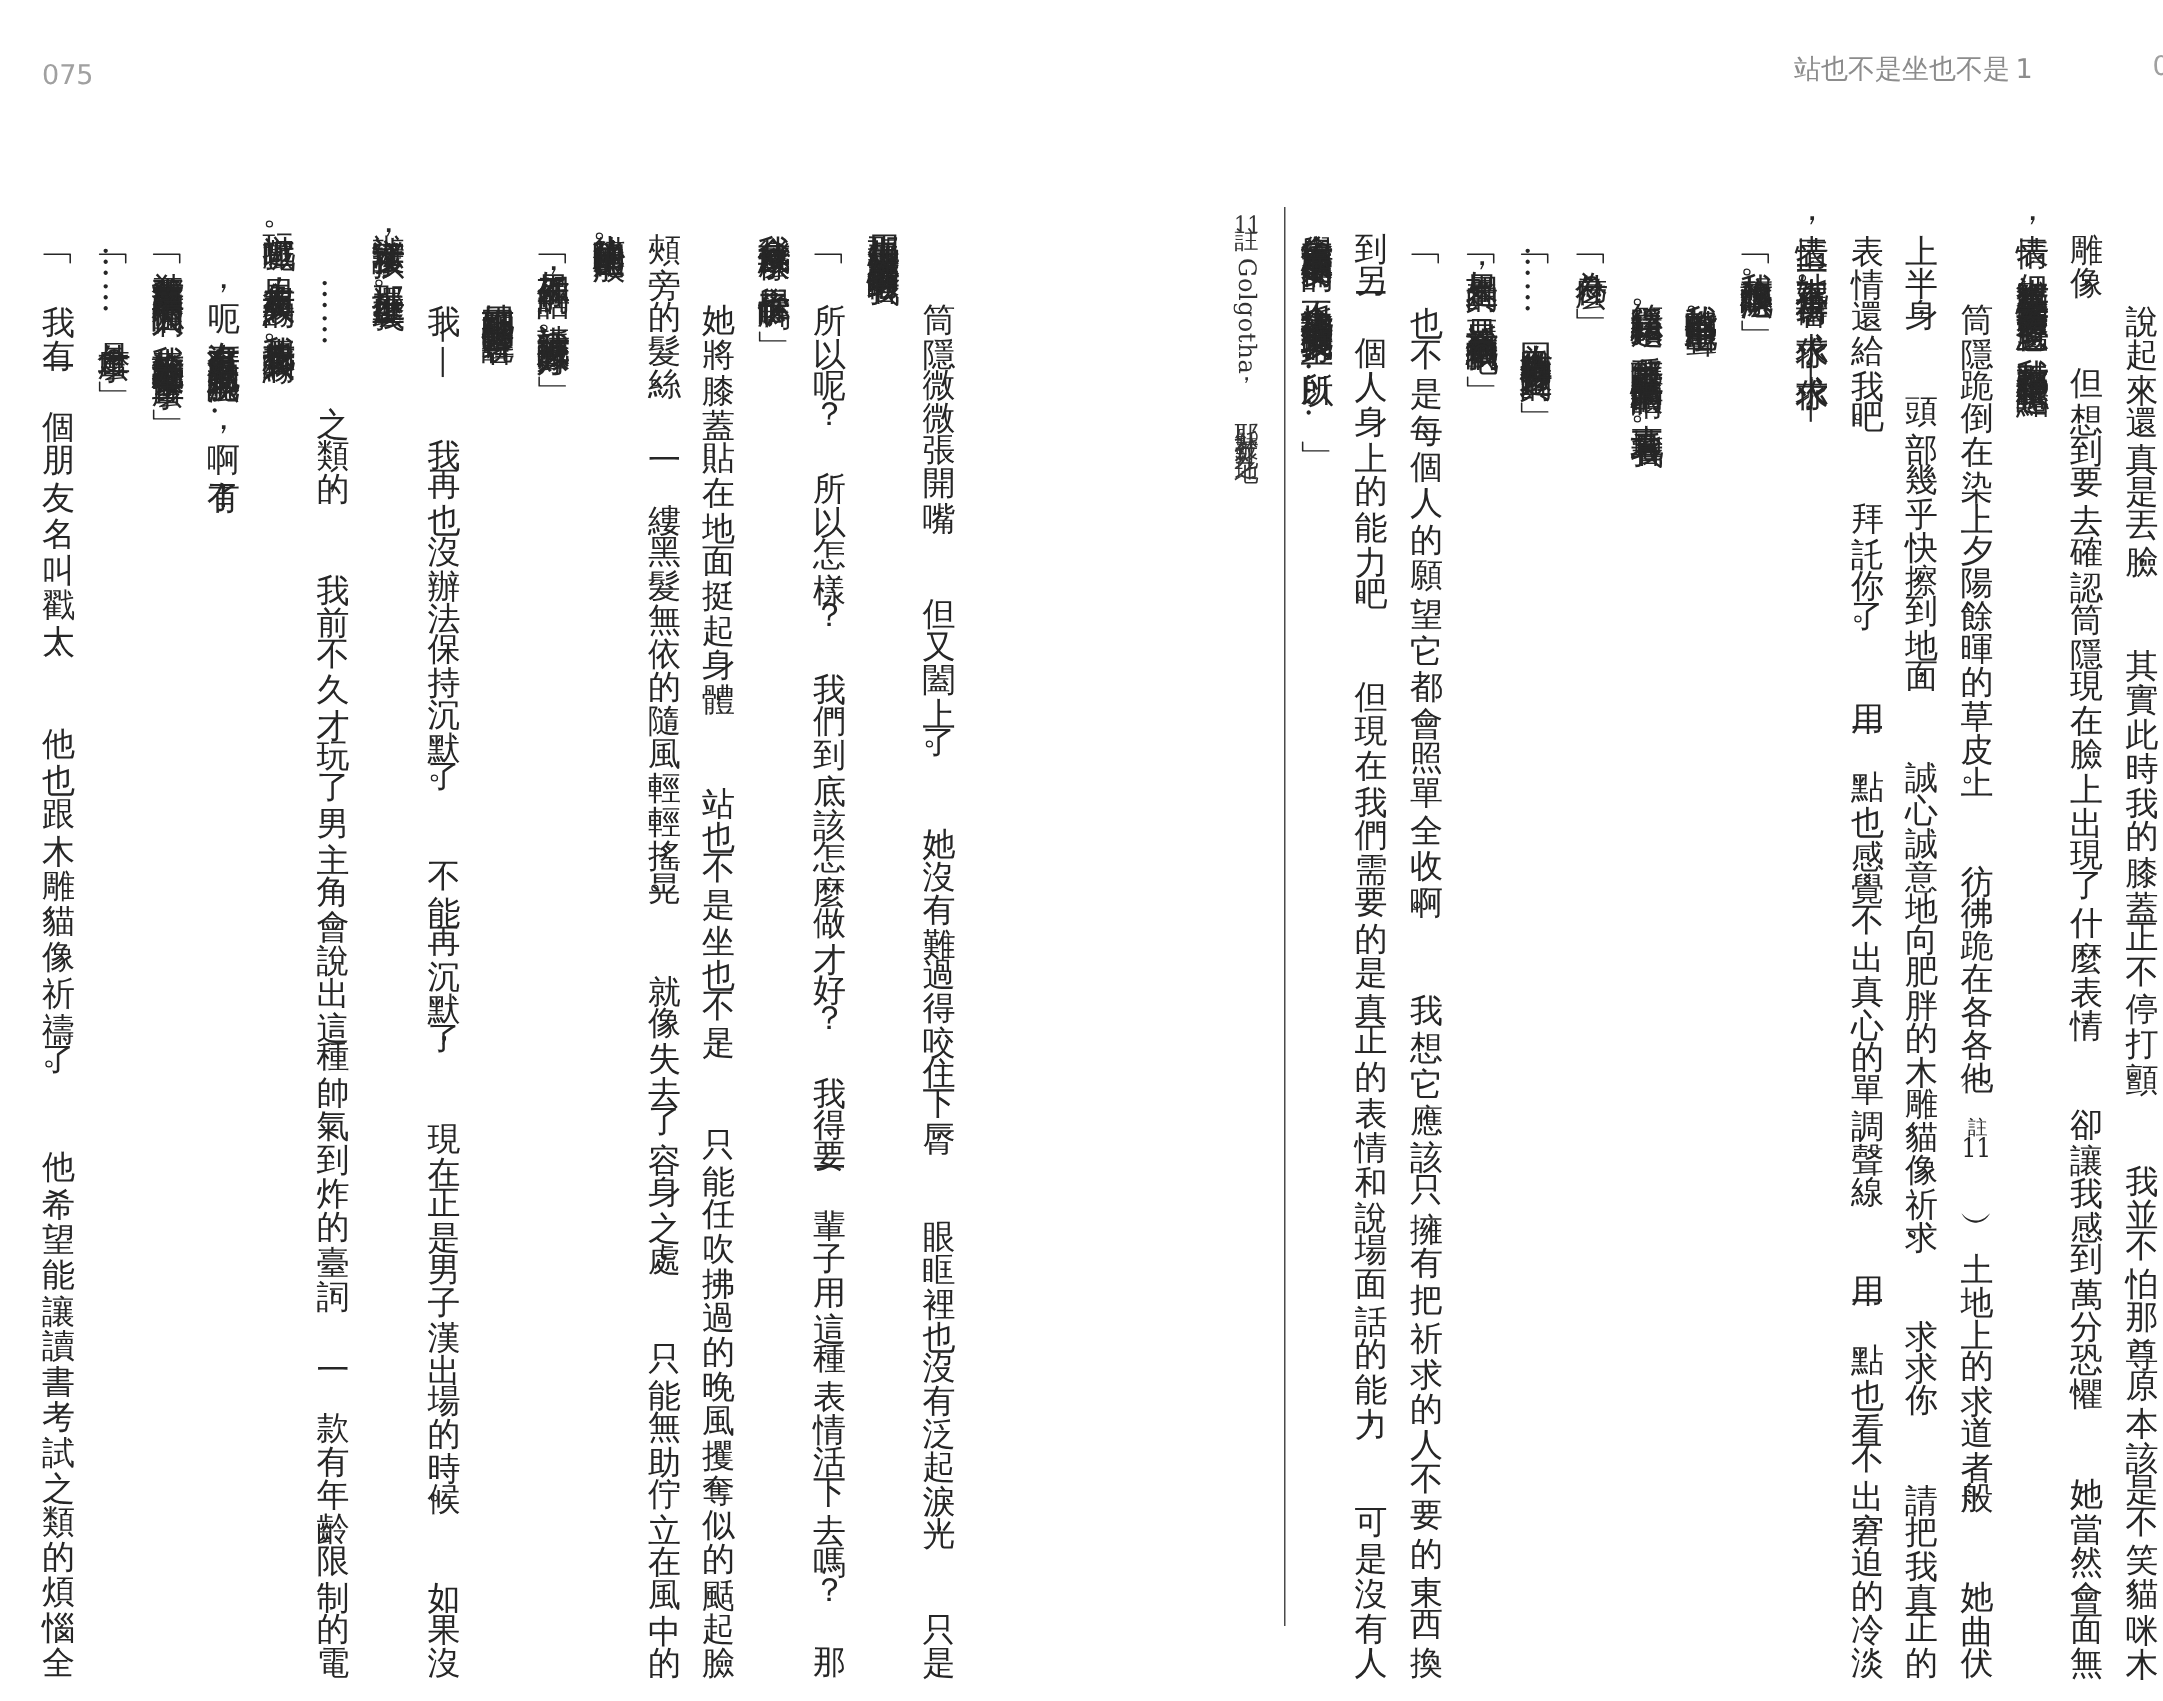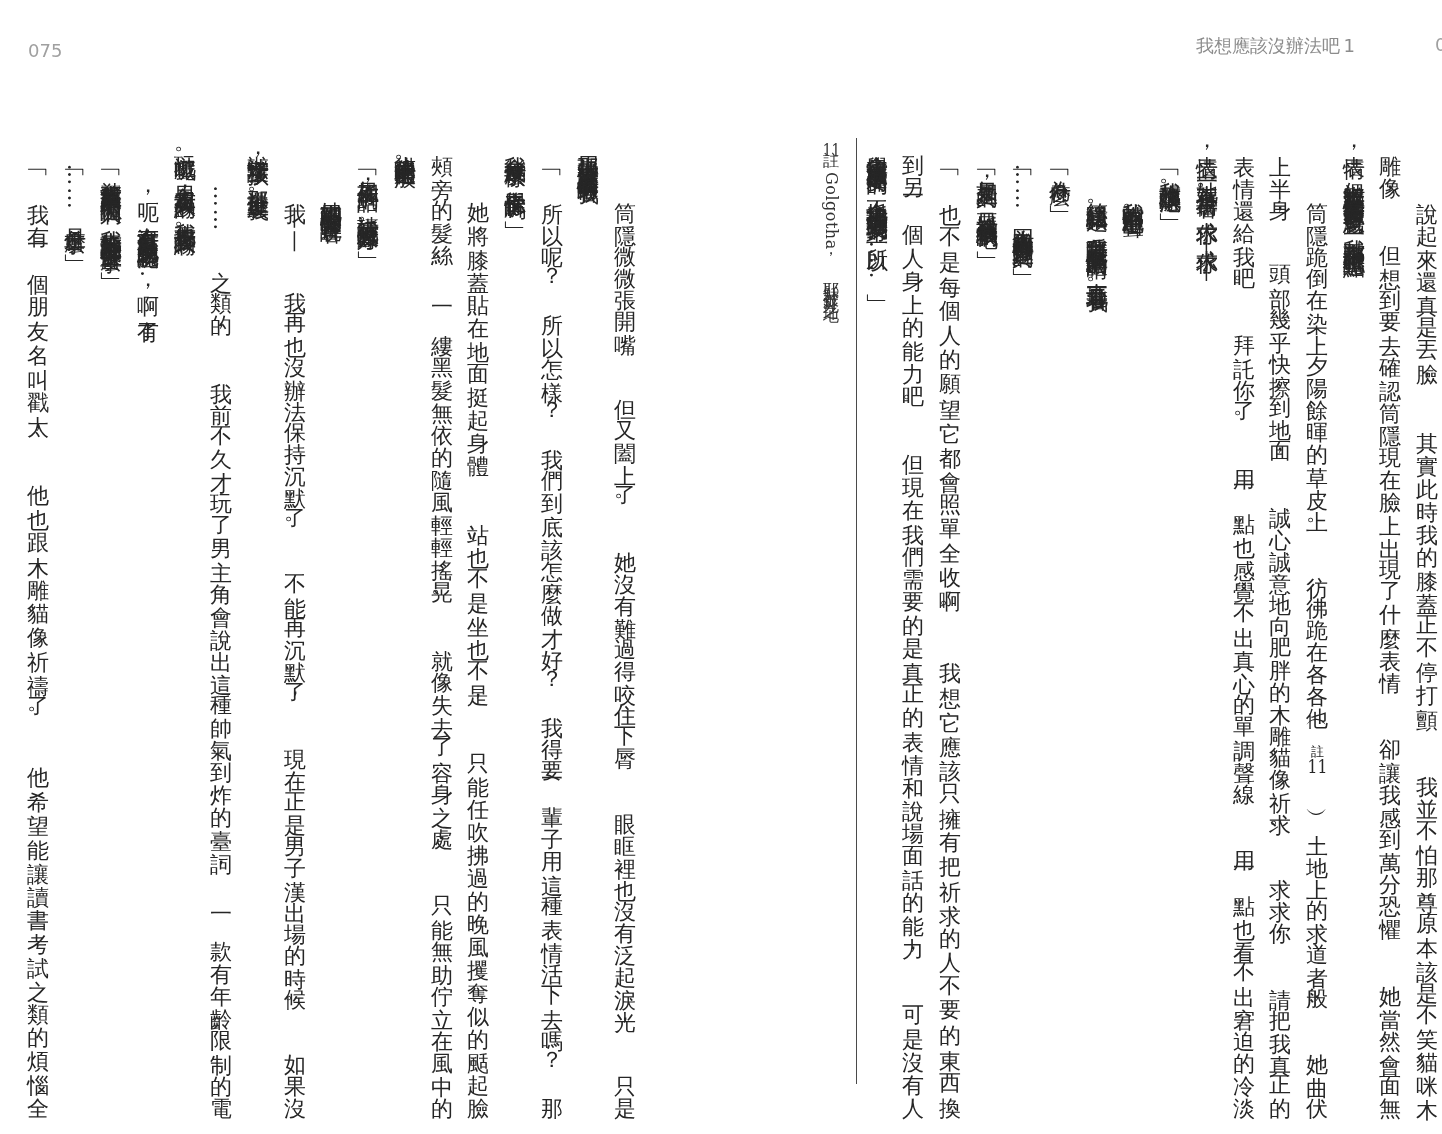--- a/index.html
+++ b/index.html
@@ -57,21 +57,21 @@
 <div class="col full i2" style="left:277px;">我——我再也沒辦法保持沉默了。不能再沉默了，現在正是男子漢出場的時候。如果沒</div>
 <div class="col" style="left:240px;">辦法守護女孩子，那還扯什麼正義。</div>
 <div class="col full i2" style="left:203px;">……之類的，我前不久才玩了男主角會說出這種帥氣到炸的臺詞，一款有年齡限制的電</div>
 <div class="col" style="left:167px;">玩遊戲呢。男主角超有女人緣的，我也想要有女人緣啊。</div>
 <div class="col i2" style="left:130px;">呃，有沒有什麼可以安慰她的說法呢……啊，有了！</div>
 <div class="col i1" style="left:93px;">「被奪走重要東西的不只筒隱一個人啊，我來告訴妳我的朋友發生了什麼事。」</div>
 <div class="col i1" style="left:57px;">「……是什麼事？」</div>
 <div class="col full i1" style="left:20px;">「我有一個朋友名叫戳太，他也跟木雕貓像祈禱了。他希望能讓讀書考試之類的煩惱全</div>
 
 <div class="page page-right">
-  <span class="hdr hdr-title" style="left:475px; top:34px;"><span>我想應該沒辦法吧</span> <span>1</span></span>
+  <span class="hdr hdr-title" style="left:475px; top:34px;"><span>站也不是坐也不是</span> <span>1</span></span>
   <span class="hdr hdr-num" style="left:686px; top:34px;margin-left:28px;">074</span>
 </div>
 
 <div class="col full i2" style="left:1409px;">說起來還真是丟臉，其實此時我的膝蓋正不停打顫。我並不怕那尊原本該是不笑貓咪木</div>
 <div class="col full" style="left:1372px;">雕像，但想到要去確認筒隱現在臉上出現了什麼表情，卻讓我感到萬分恐懼。她當然會面無</div>
 <div class="col" style="left:1336px;">表情，但被木雕貓奪走真正表情的女孩子會有多麼悲傷，我一點都不想親眼確認這一點。</div>
 <div class="col full i2" style="left:1299px;"><span>筒隱跪倒在染上夕陽餘暉的草皮上。彷彿跪在各各他</span><span>（</span><span class="note-label">註</span><span class="tcy">11</span><span>）</span><span>土地上的求道者般，她曲伏</span></div>
 <div class="col full" style="left:1262px;">上半身，頭部幾乎快擦到地面，誠心誠意地向肥胖的木雕貓像祈求。求求你，請把我真正的</div>
 <div class="col full" style="left:1226px;">表情還給我吧。拜託你了。用一點也感覺不出真心的單調聲線、用一點也看不出窘迫的冷淡</div>
 <div class="col" style="left:1189px;">表情，她一直一直不停祈禱著。求求你、求求你——</div>

